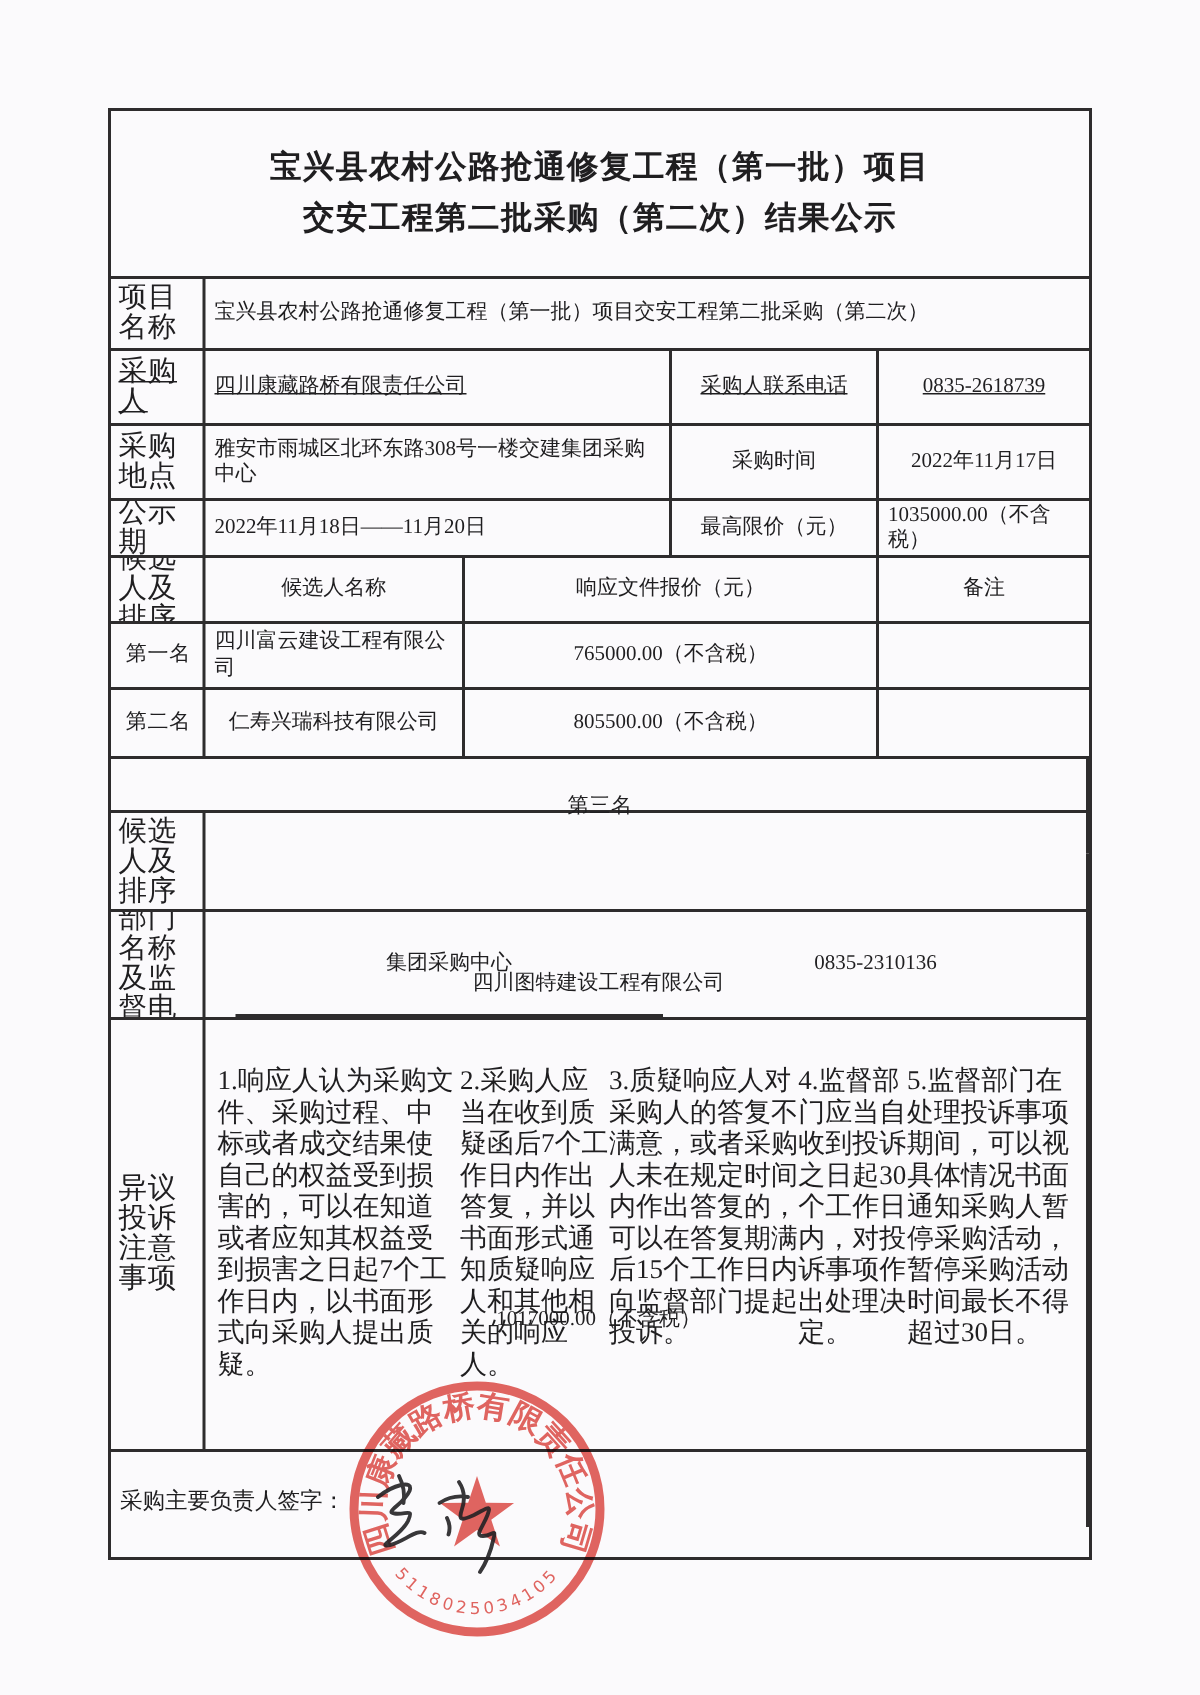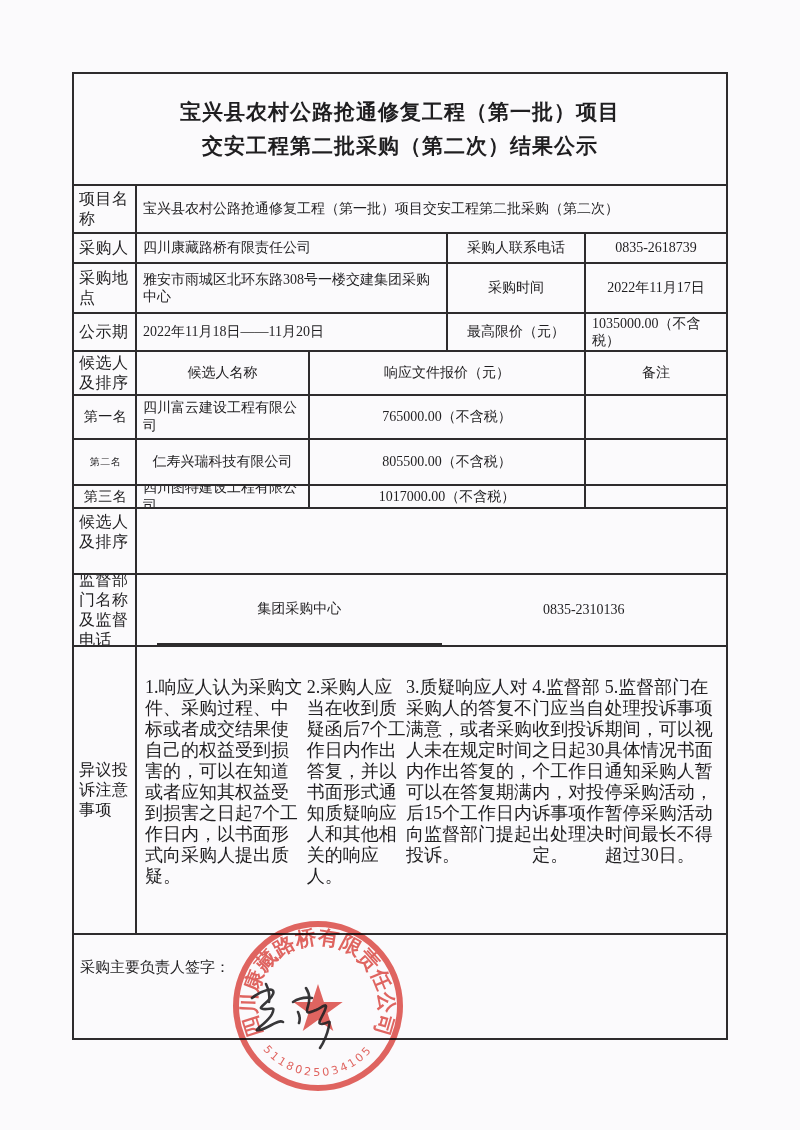--- a/index.html
+++ b/index.html
@@ -38,37 +38,37 @@
     display:flex;
     align-items:center;
     font-size:14px;
     line-height:18px;
     padding:3px 6px;
     overflow:hidden;
   }
   .cell:last-child{border-right:none;}
   .label-cell{
     flex:0 0 63px;
-    font-size:16px;
+    font-size:19px;
     line-height:20px;
     padding:3px 3px 3px 5px;
     word-break:break-all;
     letter-spacing:0.5px;
   }
   .center{justify-content:center;text-align:left;}
   
   .r-title{height:112px;align-items:center;justify-content:center;}
   .r-project{height:48px;}
-  .r-buyer{height:30px;}
+  .r-buyer{height:50px;text-decoration:underline;}
   .r-location{height:50px;}
   .r-period{height:38px;}
   .r-chead{height:44px;}
   .r-c1{height:44px;}
   .r-c2{height:46px;}
-  .r-c3{height:23px;}
+  .r-c3{height:36px;flex-direction:column;}
   .r-other{height:66px;}
   .r-superv{height:72px;}
   .r-objection{height:288px;}
   .r-sign{height:64px;}
   
   .w-value{flex:0 0 311px;}
   .w-sublabel{flex:0 0 138px;}
   .w-subvalue{flex:1 1 auto;}
   .w-widevalue{flex:1 1 auto;}
   .w-cname{flex:0 0 173px;}
@@ -174,21 +174,21 @@
   </div>
 
   <div class="row r-c1">
     <div class="cell label-cell center" style="font-size:14px;">第一名</div>
     <div class="cell w-cname center">四川富云建设工程有限公司</div>
     <div class="cell w-cprice center">765000.00（不含税）</div>
     <div class="cell w-cnote"></div>
   </div>
 
   <div class="row r-c2">
-    <div class="cell label-cell center" style="font-size:10px;">第二名</div>
+    <div class="cell label-cell center" style="font-size:14px;">第二名</div>
     <div class="cell w-cname center">仁寿兴瑞科技有限公司</div>
     <div class="cell w-cprice center">805500.00（不含税）</div>
     <div class="cell w-cnote"></div>
   </div>
 
   <div class="row r-c3">
     <div class="cell label-cell center" style="font-size:14px;">第三名</div>
     <div class="cell w-cname center">四川图特建设工程有限公司</div>
     <div class="cell w-cprice center">1017000.00（不含税）</div>
     <div class="cell w-cnote"></div>

